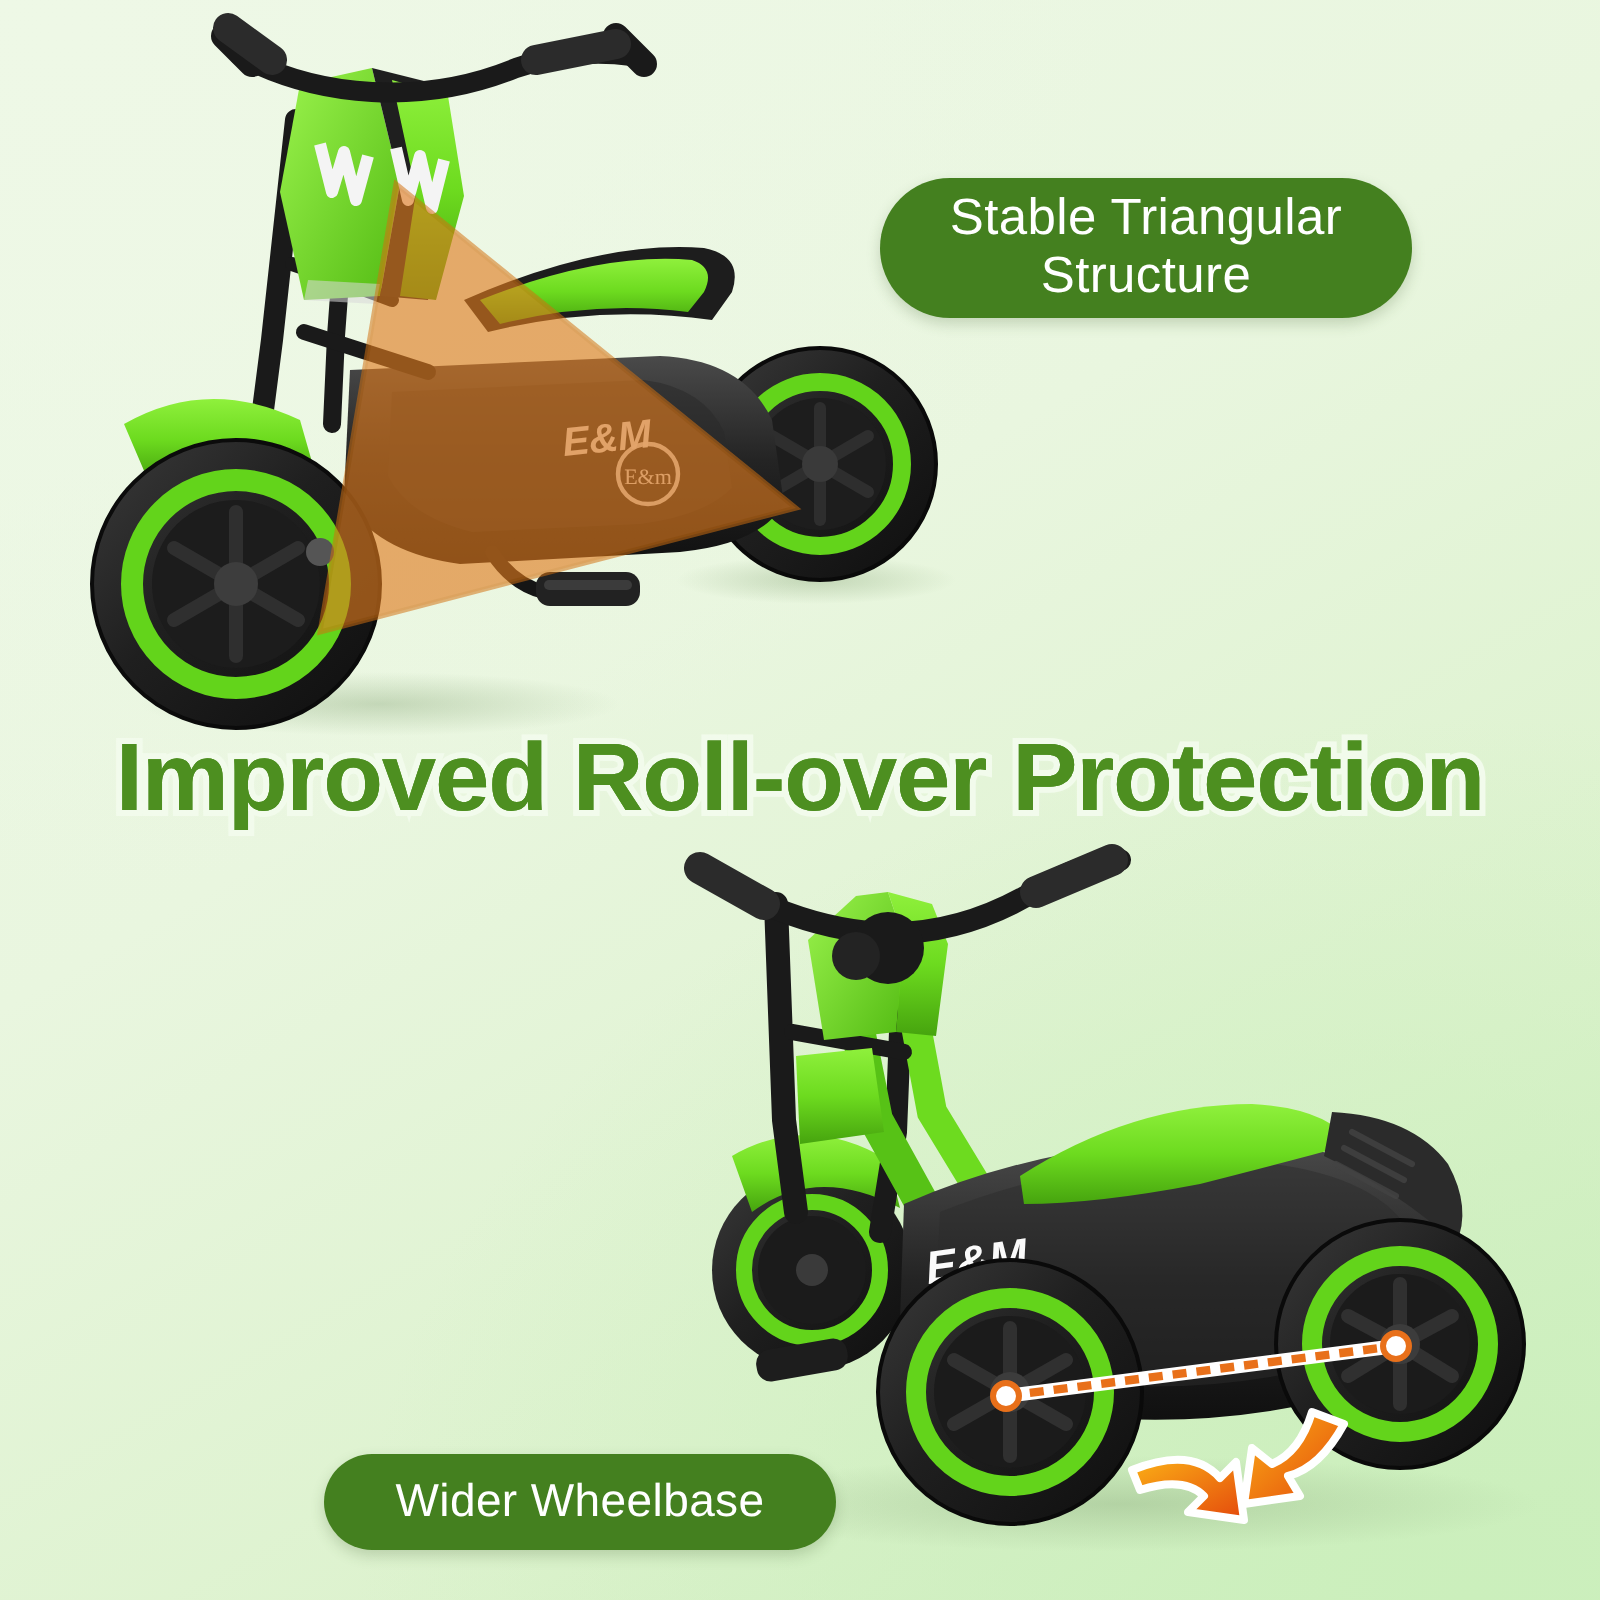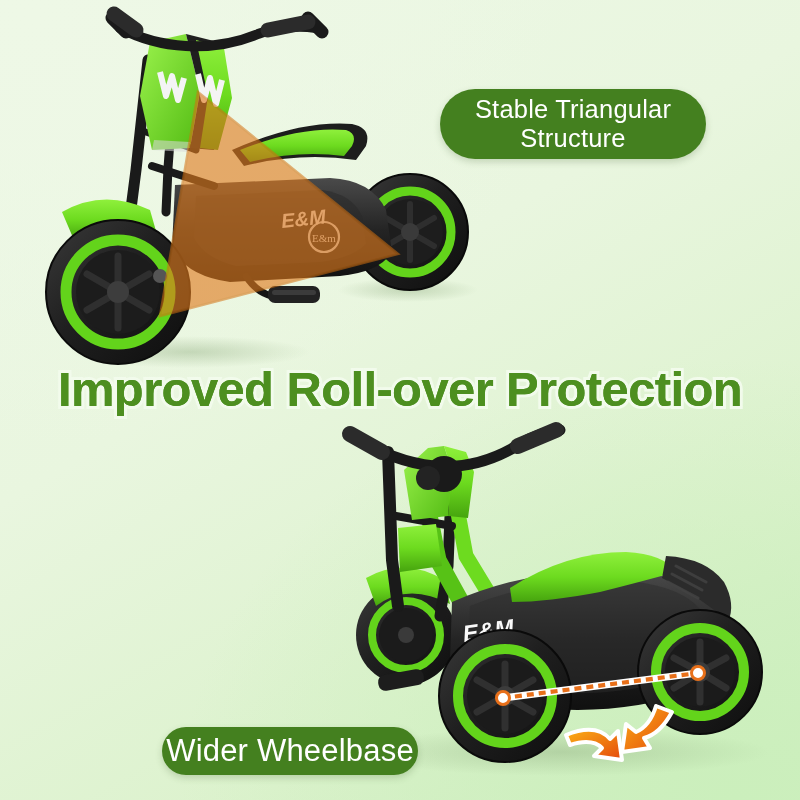--- a/index.html
+++ b/index.html
@@ -31,21 +31,21 @@
   }
   #badge-structure{
     left:440px;top:75px;width:266px;height:70px;
     background:#44801f;
     font-size:25.5px;
     padding:0 14px;box-sizing:border-box;margin-top:14px;
   }
   #badge-wheelbase{
     left:162px;top:727px;width:256px;height:48px;
     background:#44801f;
-    font-size:31px;
+    font-size:23px;
   }
 
   
   #headline{
     position:absolute;left:0;top:366px;width:800px;
     text-align:center;
     font-size:48px;
     font-weight:bold;
     color:#4d8f20;
     letter-spacing:-0.6px;

